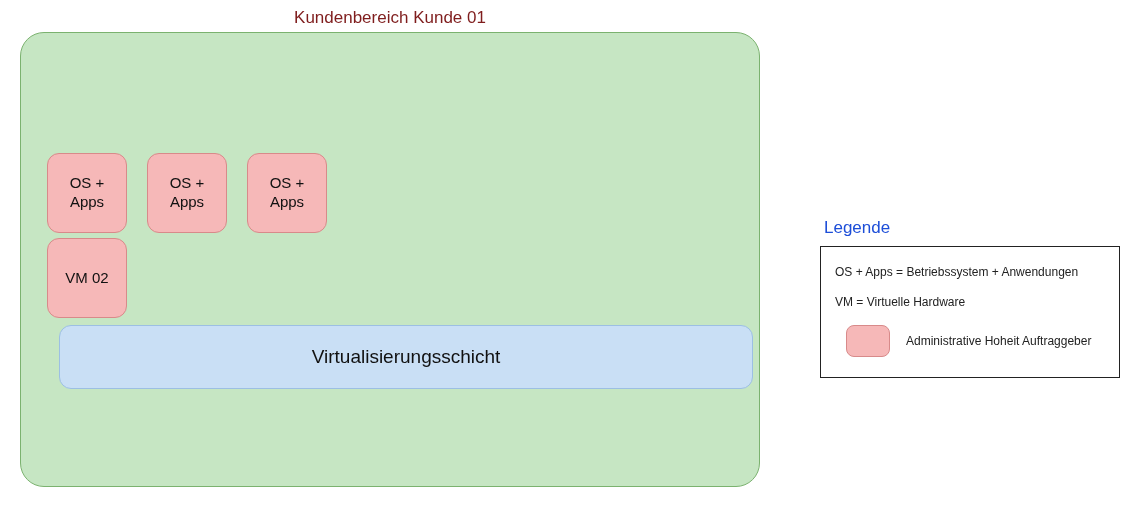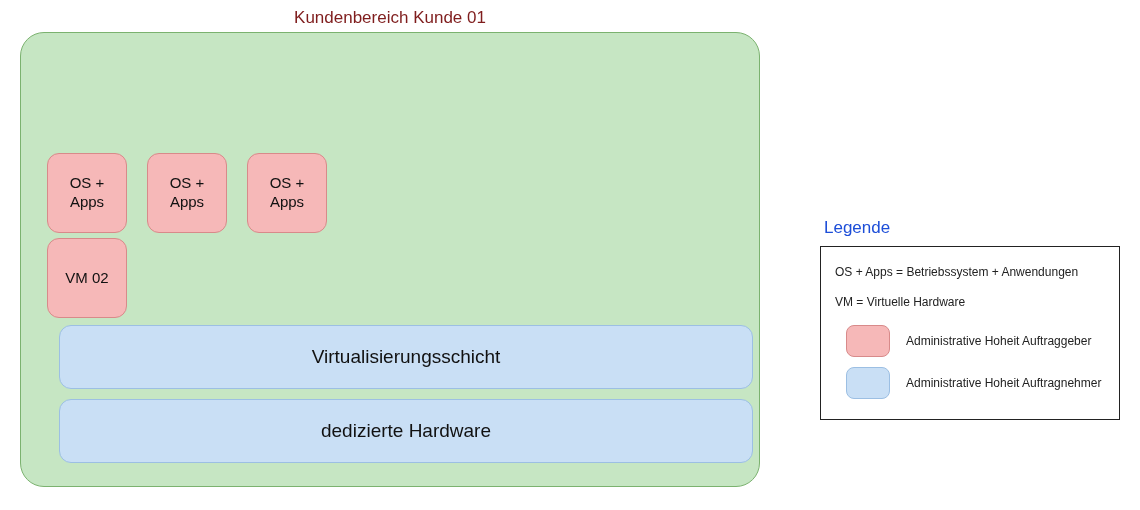--- a/index.html
+++ b/index.html
@@ -129,32 +129,27 @@
         <div class="pink-box">OS + Apps</div>
         <div class="pink-box">OS + Apps</div>
         <div class="pink-box">OS + Apps</div>
       </div>
 
       <div class="vm-row">
         <div class="pink-box">VM 02</div>
       </div>
 
       <div class="blue-bar virt-layer">Virtualisierungsschicht</div>
-      <div class="blue-bar hw-layer">dedizierte Hardware</div>
     </div>
   </div>
 
   <div class="legend">
     <div class="legend-title">Legende</div>
     <div class="legend-box">
       <div class="legend-text">OS + Apps = Betriebssystem + Anwendungen</div>
       <div class="legend-text">VM = Virtuelle Hardware</div>
       <div class="legend-item">
         <div class="legend-swatch swatch-pink"></div>
         <div class="legend-label">Administrative Hoheit Auftraggeber</div>
       </div>
-      <div class="legend-item">
-        <div class="legend-swatch swatch-blue"></div>
-        <div class="legend-label">Administrative Hoheit Auftragnehmer</div>
-      </div>
     </div>
   </div>
 </div>
 
 </body></html>

